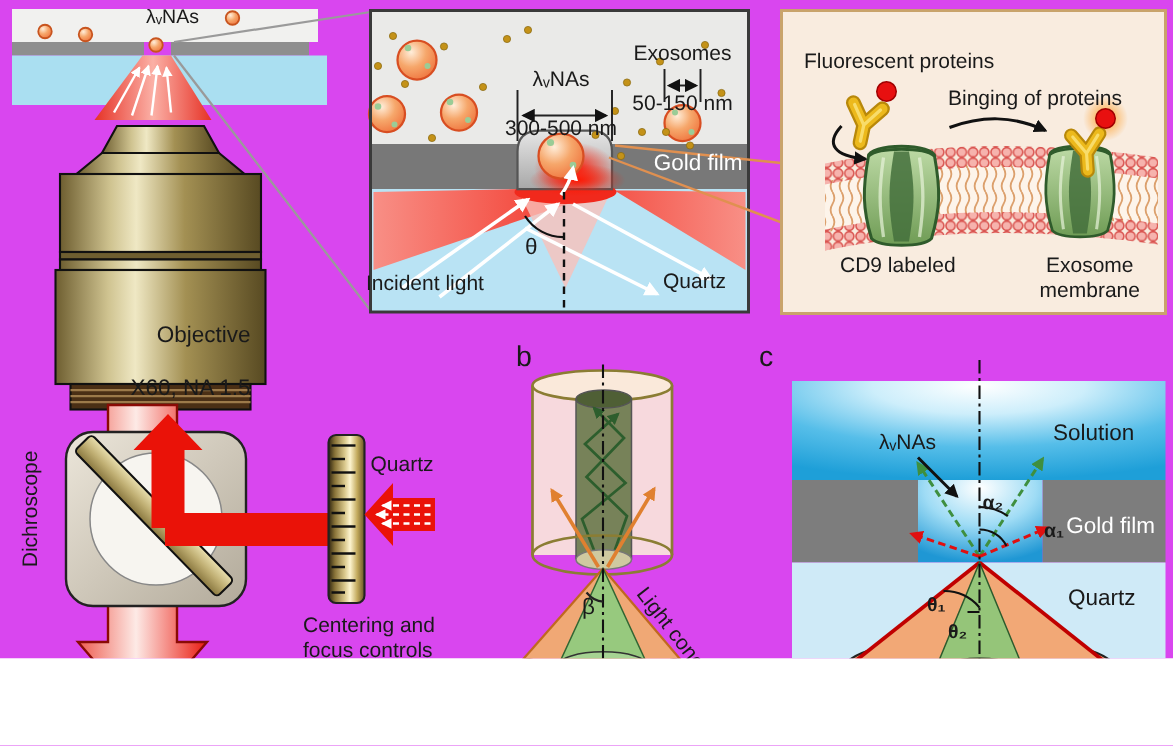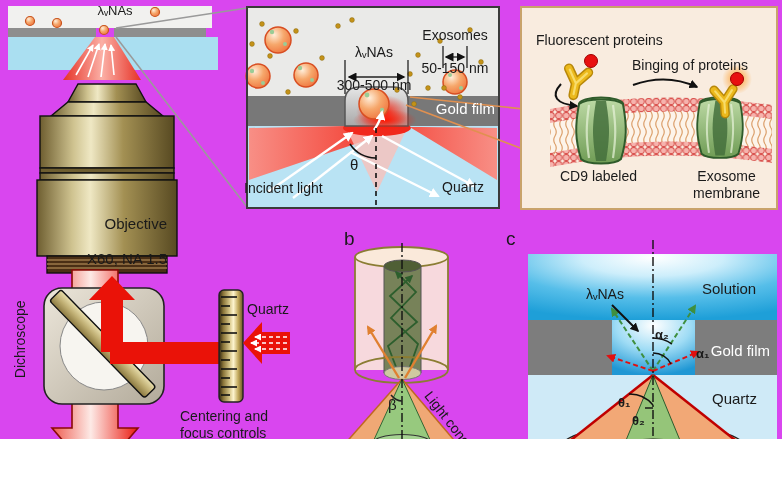--- a/index.html
+++ b/index.html
@@ -385,21 +385,21 @@
 <div>
   <div class="lbl s13 ctr" style="left:83px;top:3px;width:64px;">λᵥNAs</div>
 
   <div class="lbl s15 ctr" style="left:47px;top:197px;width:120px;text-align:right;">
     <div>Objective</div>
     <div>X60, NA 1.5</div>
   </div>
 
   <div class="lbl s14 ctr rot-ccw" style="left:-27px;top:331px;width:94px;">Dichroscope</div>
   <div class="lbl s14" style="left:247px;top:301px;">Quartz</div>
-  <div class="lbl s14" style="left:180px;top:408px;">Centering and
+  <div class="lbl s14" style="left:202px;top:408px;">Centering and
 focus controls</div>
 
   <div class="lbl s14 ctr" style="left:332px;top:27px;width:84px;">
     <div>λᵥNAs</div>
     <div>300-500 nm</div>
   </div>
   <div class="lbl s14 ctr" style="left:415px;top:10px;width:80px;">
     <div>Exosomes</div>
     <div>50-150 nm</div>
   </div>

